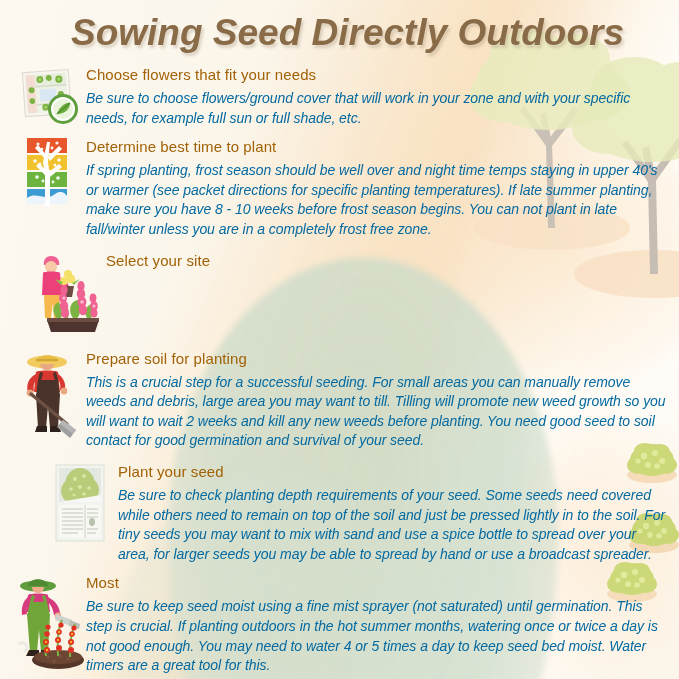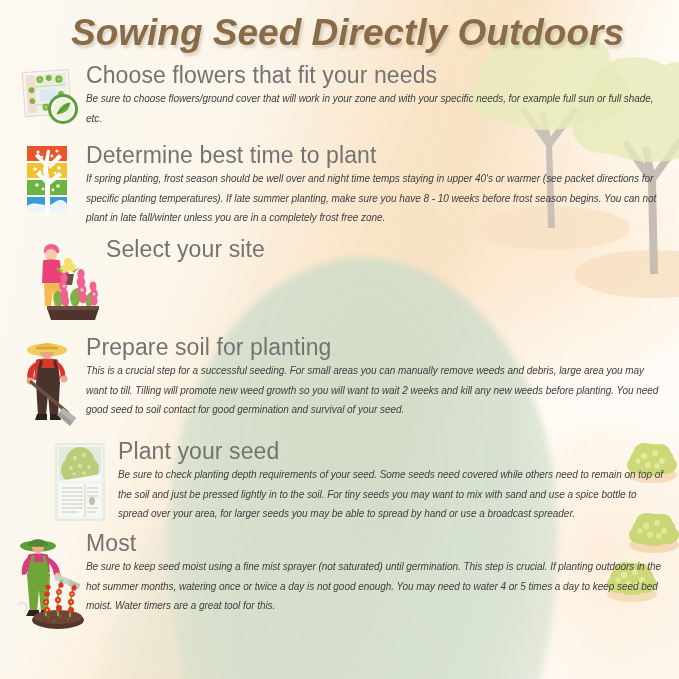--- a/index.html
+++ b/index.html
@@ -135,32 +135,32 @@
     justify-content: center;
     padding-top: 2px;
   }
   .text-cell {
     flex: 1 1 auto;
     padding-right: 4px;
   }
   .sec-heading {
     font-family: "Liberation Sans", sans-serif;
     font-weight: 400;
-    font-size: 23px;
+    font-size: 15px;
     line-height: 26px;
-    color: #737373;
+    color: #a16207;
     margin: 0 0 1px 0;
     letter-spacing: 0.1px;
   }
   .sec-body {
     font-family: "Liberation Sans", sans-serif;
     font-style: italic;
-    font-size: 10px;
+    font-size: 14px;
     line-height: 19.6px;
-    color: #404040;
+    color: #0369a1;
     margin: 0;
     letter-spacing: -0.05px;
   }
 
   
   .tree { position: absolute; }
 
   
   .bush { position: absolute; }
 </style>
@@ -304,21 +304,21 @@
             <path d="M21 8 L8 19" stroke="#4b8c2c" stroke-width="1.2"></path>
           </g>
         </svg>
       </div>
       <div class="text-cell">
         <h2 class="sec-heading">Choose flowers that fit your needs</h2>
         <p class="sec-body">Be sure to choose flowers/ground cover  that will work in your zone and with your specific needs, for example full sun or full shade, etc.</p>
       </div>
     </div>
 
-    <div class="section" style="margin-top:14px;">
+    <div class="section" style="margin-top:6px;">
       <div class="icon-cell">
         <svg width="58" height="74" viewBox="0 0 58 74">
           <rect x="8" y="2" width="40" height="15" fill="#e8562c"></rect>
           <rect x="8" y="19" width="40" height="15" fill="#f2c12e"></rect>
           <rect x="8" y="36" width="40" height="15" fill="#6cb43f"></rect>
           <rect x="8" y="53" width="40" height="15" fill="#3d9bd4"></rect>
           <g fill="#ffffff">
             <path d="M26 70 L26 40 L24 26 L28 6 L31 6 L29 26 L31 40 L31 70 Z"></path>
             <path d="M27 24 L16 12 L19 9 L29 21 Z"></path>
             <path d="M29 21 L40 10 L43 13 L31 25 Z"></path>

